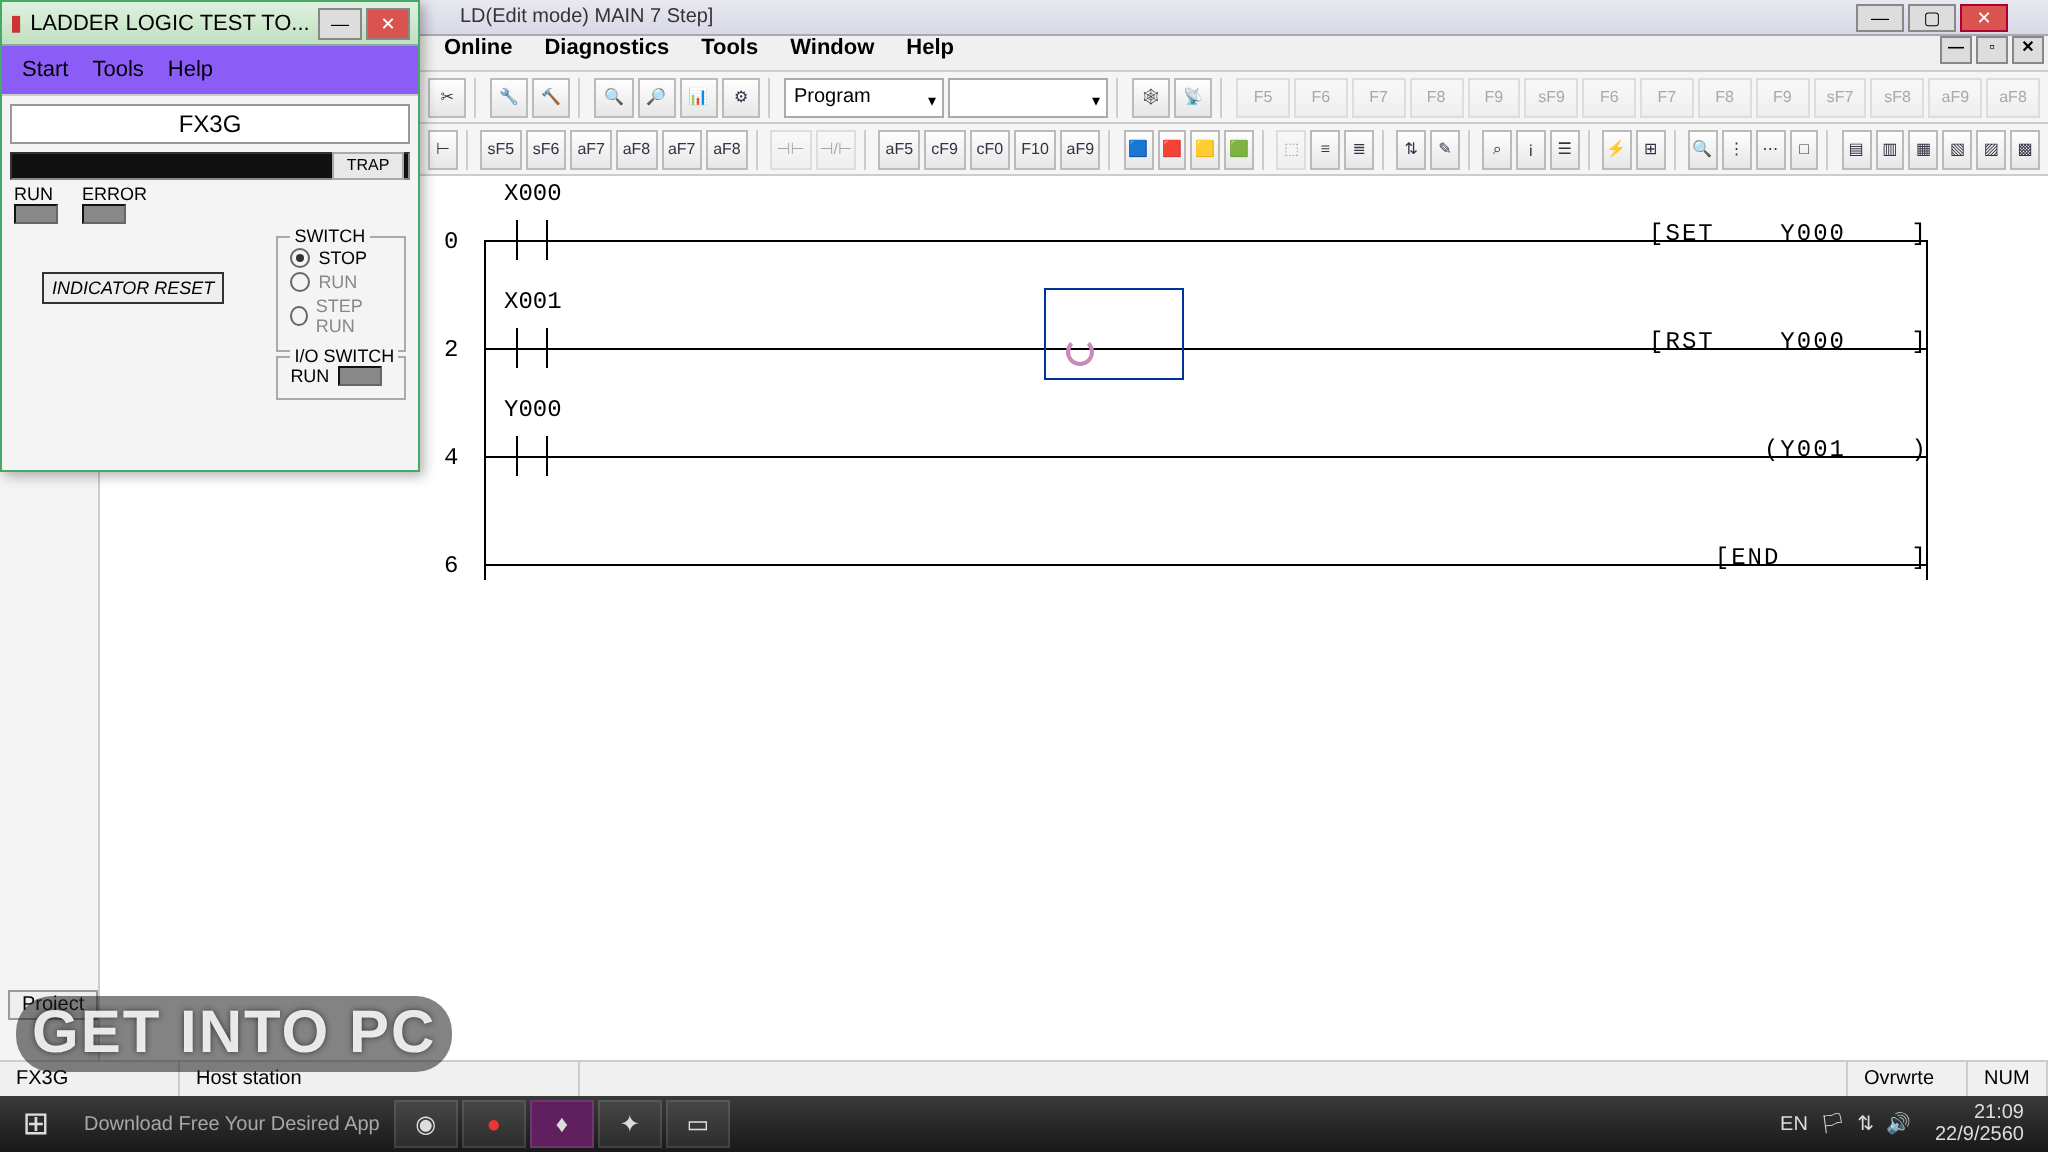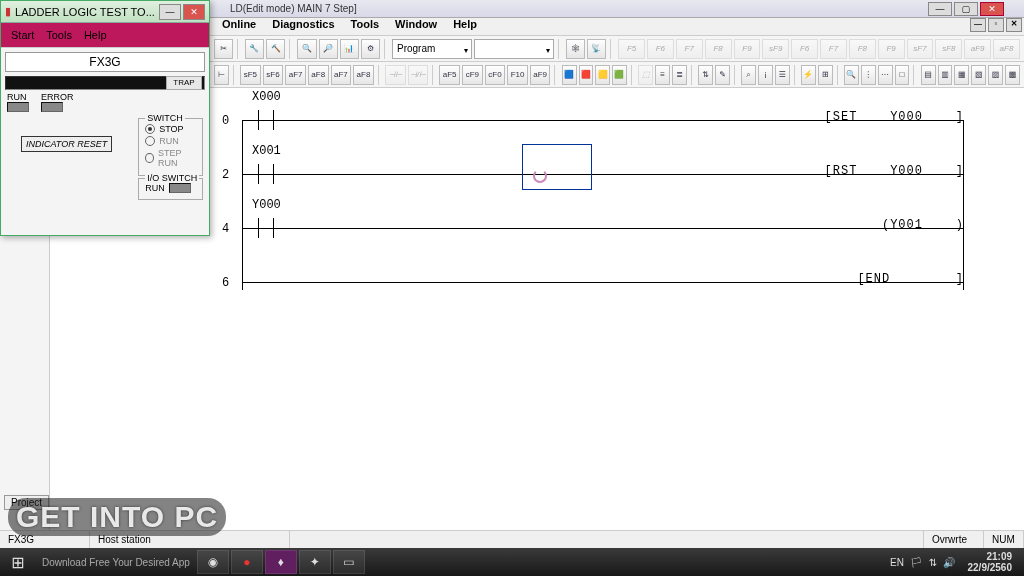--- a/index.html
+++ b/index.html
@@ -17,21 +17,21 @@
   .main-menu .item { padding: 0 8px; cursor: pointer; }
   .main-menu .wx { position: absolute; right: 2px; display: flex; gap: 2px; }
   .main-menu .wx span { width: 16px; height: 14px; border: 1px solid #888; background: #ddd; font-size: 8px; text-align: center; cursor: pointer; }
   
   
   .toolbar { position: absolute; left: 210px; right: 0; height: 26px; background: #f5f5f5; border-bottom: 1px solid #ccc; display: flex; align-items: center; padding: 0 4px; gap: 2px; overflow: hidden; }
   .toolbar1 { top: 36px; }
   .toolbar2 { top: 62px; }
   .tb-btn { width: 20px; height: 20px; border: 1px solid #bbb; background: linear-gradient(#fefefe,#e6e6e6); font-size: 8px; display: flex; align-items: center; justify-content: center; cursor: pointer; color: #334; }
   .tb-btn.wide { width: 28px; }
-  .tb-btn.disabled { opacity: .4; cursor: default; font-style: italic; }
+  .tb-btn.disabled { opacity: .4; cursor: default; }
   .tb-sep { width: 4px; height: 20px; border-left: 1px solid #ccc; margin: 0 2px; }
   .tb-combo { height: 20px; border: 1px solid #aaa; background: #fff; font-size: 10px; padding: 0 16px 0 4px; position: relative; min-width: 80px; line-height: 18px; cursor: pointer; }
   .tb-combo::after { content: "▾"; position: absolute; right: 3px; top: 2px; font-size: 8px; }
   
   
   .left-panel { position: absolute; top: 88px; left: 0; width: 50px; bottom: 46px; background: #f4f4f4; border-right: 1px solid #ccc; }
   .project-tab { position: absolute; bottom: 20px; left: 4px; font-size: 10px; border: 1px solid #999; background: #eee; padding: 1px 6px; }
   
   
   .editor { position: absolute; top: 88px; left: 212px; right: 20px; bottom: 46px; background: #fff; font-family: "Courier New", monospace; font-size: 12px; color: #000; }
@@ -53,29 +53,29 @@
   
   
   .status-bar { position: absolute; bottom: 28px; left: 0; right: 0; height: 18px; background: #f0f0f0; border-top: 1px solid #ccc; display: flex; align-items: center; font-size: 10px; }
   .status-bar .cell { padding: 0 8px; border-right: 1px solid #ccc; height: 100%; line-height: 18px; }
   
   
   .taskbar { position: absolute; bottom: 0; left: 0; right: 0; height: 28px; background: linear-gradient(#3a3a3a,#181818); display: flex; align-items: center; color: #ddd; font-size: 10px; }
   .start-orb { width: 36px; height: 28px; display: flex; align-items: center; justify-content: center; font-size: 16px; }
   .task-item { width: 32px; height: 24px; margin: 0 1px; background: rgba(255,255,255,.08); border: 1px solid rgba(255,255,255,.1); display: flex; align-items: center; justify-content: center; font-size: 12px; cursor: pointer; }
   .tray { margin-left: auto; display: flex; align-items: center; gap: 6px; padding: 0 6px; }
-  .clock { text-align: right; line-height: 11px; padding: 0 6px; font-weight: bold; }
+  .clock { text-align: right; line-height: 11px; padding: 0 6px; }
   
   
   .float-win { position: absolute; top: 0; left: 0; width: 210px; height: 236px; background: #f4f4f4; border: 1px solid #4a6; box-shadow: 2px 2px 6px rgba(0,0,0,.3); }
   .float-titlebar { height: 22px; background: linear-gradient(#e0f0e0,#c0e0c0); display: flex; align-items: center; padding: 0 4px; font-size: 11px; border-bottom: 1px solid #8a9; }
   .float-titlebar .t { flex: 1; }
   .float-titlebar .wbtn { width: 22px; height: 16px; border: 1px solid #888; background: #ddd; text-align: center; font-size: 9px; margin-left: 2px; cursor: pointer; line-height: 14px; }
   .float-titlebar .wbtn.close { background: #d9534f; color: #fff; }
-  .float-menu { height: 18px; background: #be185d; display: flex; align-items: center; padding: 12px 4px; border-bottom: 1px solid #ccc; font-size: 11px; }
+  .float-menu { height: 18px; background: #8b5cf6; display: flex; align-items: center; padding: 12px 4px; border-bottom: 1px solid #ccc; font-size: 11px; }
   .float-menu span { padding: 0 6px; cursor: pointer; }
   .fx-box { margin: 4px; height: 20px; border: 1px solid #999; background: #fff; text-align: center; line-height: 18px; font-size: 12px; }
   .black-bar { margin: 4px 4px 0 4px; height: 14px; background: #111; border: 1px inset #888; position: relative; }
   .trap-btn { position: absolute; right: 2px; top: -1px; height: 14px; width: 36px; border: 1px solid #aaa; background: #e8e8e8; font-size: 8px; text-align: center; line-height: 12px; cursor: pointer; }
   .run-error { display: flex; gap: 12px; padding: 2px 6px; font-size: 9px; align-items: center; }
   .led { width: 22px; height: 10px; background: #888; display: inline-block; border: 1px inset #666; }
   .indicator-reset { margin: 20px; padding: 2px 4px; border: 1px solid #333; background: #eee; font-size: 9px; cursor: pointer; display: inline-block; font-style: italic; }
   .group { border: 1px solid #aaa; margin: 2px 6px; padding: 4px 6px 6px 6px; position: relative; font-size: 9px; }
   .group .legend { position: absolute; top: -6px; left: 6px; background: #f4f4f4; padding: 0 2px; }
   .radio-row { display: flex; align-items: center; gap: 4px; color: #888; padding: 1px 0; }

